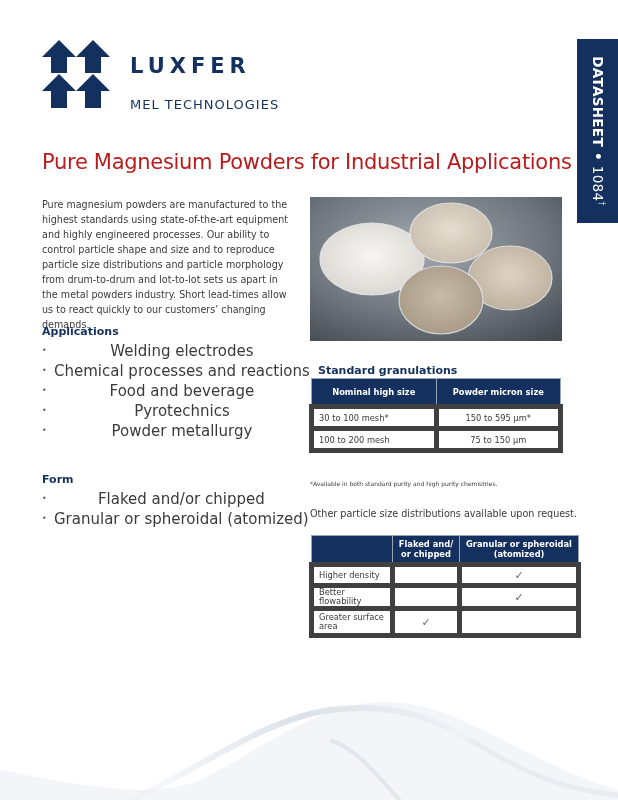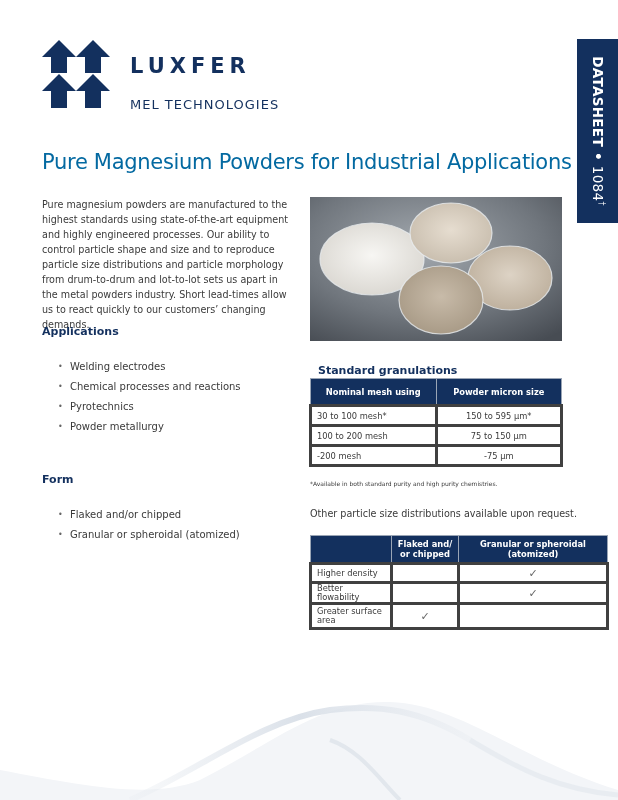--- a/index.html
+++ b/index.html
@@ -6,39 +6,39 @@
   body { width:618px; height:800px; background:#ffffff; position:relative; overflow:hidden;
          font-family:"DejaVu Sans", sans-serif; color:#3a3a3a; }
   #logo { position:absolute; left:42px; top:40px; width:68px; height:68px; }
   #brand { position:absolute; left:130px; top:55px; }
   #brand .name { font-family:"DejaVu Sans", sans-serif; font-weight:bold; font-size:21px; letter-spacing:5px; color:#13305e; line-height:22px; }
   #brand .sub { font-family:"DejaVu Sans", sans-serif; font-size:13px; letter-spacing:1px; color:#13305e; margin-top:20px; }
   #tab { position:absolute; left:577px; top:39px; width:41px; height:184px; background:#13305e; }
   #tab span { position:absolute; left:50%; top:50%; transform:translate(-50%,-50%) rotate(90deg);
               white-space:nowrap; color:#fff; font-size:13.5px; font-weight:bold; letter-spacing:0.3px; }
   #tab span .num { font-weight:normal; }
-  #title { position:absolute; left:42px; top:150px; font-size:21px; color:#0369a1; margin:0; font-weight:normal; letter-spacing:-0.3px; white-space:nowrap; }
+  #title { position:absolute; left:42px; top:150px; font-size:21px; color:#b91c1c; margin:0; font-weight:normal; letter-spacing:-0.3px; white-space:nowrap; }
   #intro { position:absolute; left:42px; top:197px; width:248px; font-size:9.6px; line-height:15px; color:#3a3a3a; margin:0; }
   .h2 { position:absolute; left:42px; font-size:11px; font-weight:bold; color:#13305e; margin:0;text-align:right; }
-  ul.bl { position:absolute; left:42px; margin:16px; padding:0; list-style:none; font-size:10px; color:#3a3a3a; }
+  ul.bl { position:absolute; left:42px; margin:0; padding:0; list-style:none; font-size:15px; color:#3a3a3a;text-align:center; }
   ul.bl li { height:20px; line-height:20px; padding-left:12px; position:relative; }
   ul.bl li::before { content:"•"; position:absolute; left:0; top:0; font-size:8px; color:#666; }
   #photo { position:absolute; left:310px; top:197px; width:252px; height:144px; overflow:hidden;
            background:radial-gradient(ellipse at 40% 30%, #8f969d 0%, #6b727a 55%, #4b5158 100%); }
   #gran-title { position:absolute; left:310px; top:356px; font-size:11px; font-weight:bold; color:#13305e; margin:8px; }
   table.dt { position:absolute; left:309px; border-collapse:collapse; font-size:8.3px; color:#3a3a3a; }
   table.dt th { background:#13305e; color:#fff; font-weight:bold; border:1px solid #9aa5b5; padding:0; }
-  table.dt td { border:3px solid #404040; padding:0 5px; }
+  table.dt td { border:5px solid #404040; padding:0 5px; }
   #gran { top:378px; width:254px; }
   #gran th { height:25px; }
   #gran td { height:17px; }
   #gran td.c { text-align:center; }
   #footnote { position:absolute; left:310px; top:480px; font-size:6px; color:#3a3a3a; margin:0; }
   #other { position:absolute; left:310px; top:508px; font-size:9.6px; color:#3a3a3a; margin:0; }
-  #form { top:535px; width:300px; }
+  #form { top:535px; width:272px; }
   #form th { height:26px; line-height:10px; font-size:8.3px; }
   #form td { height:16px; line-height:9px; }
   #form td.c { text-align:center; color:#666; font-size:11px; }
   #wave { position:absolute; left:0; top:690px; width:618px; height:110px; }
 </style>
 </head>
 <body>
 
 <svg id="logo" viewBox="0 0 68 68">
   <g fill="#13305e">
@@ -58,20 +58,21 @@
 </div>
 
 <h1 id="title">Pure Magnesium Powders for Industrial Applications</h1>
 
 <p id="intro">Pure magnesium powders are manufactured to the highest standards using state-of-the-art equipment and highly engineered processes. Our ability to control particle shape and size and to reproduce particle size distributions and particle morphology from drum-to-drum and lot-to-lot sets us apart in the metal powders industry. Short lead-times allow us to react quickly to our customers’ changing demands.</p>
 
 <h2 class="h2" style="top:325px">Applications</h2>
 <ul class="bl" style="top:341px">
   <li>Welding electrodes</li>
   <li>Chemical processes and reactions</li>
+  <li>Food and beverage</li>
   <li>Pyrotechnics</li>
   <li>Powder metallurgy</li>
 </ul>
 
 <h2 class="h2" style="top:473px">Form</h2>
 <ul class="bl" style="top:489px">
   <li>Flaked and/or chipped</li>
   <li>Granular or spheroidal (atomized)</li>
 </ul>
 
@@ -105,36 +106,32 @@
     <ellipse cx="141" cy="36" rx="41" ry="30" fill="url(#p2)"></ellipse>
     <ellipse cx="200" cy="81" rx="42" ry="32" fill="url(#p4)"></ellipse>
     <ellipse cx="131" cy="103" rx="42" ry="34" fill="url(#p3)"></ellipse>
   </g>
 </svg>
 
 <h2 id="gran-title">Standard granulations</h2>
 <table id="gran" class="dt">
   <thead>
     <tr>
-      <th style="width:50%">Nominal mesh using</th>
+      <th style="width:50%">Nominal high size</th>
       <th>Powder micron size</th>
     </tr>
   </thead>
   <tbody>
     <tr>
       <td>30 to 100 mesh*</td>
       <td class="c">150 to 595 µm*</td>
     </tr>
     <tr>
       <td>100 to 200 mesh</td>
       <td class="c">75 to 150 µm</td>
-    </tr>
-    <tr>
-      <td>-200 mesh</td>
-      <td class="c">-75 µm</td>
     </tr>
   </tbody>
 </table>
 <p id="footnote">*Available in both standard purity and high purity chemistries.</p>
 
 <p id="other">Other particle size distributions available upon request.</p>
 
 <table id="form" class="dt">
   <thead>
     <tr>

